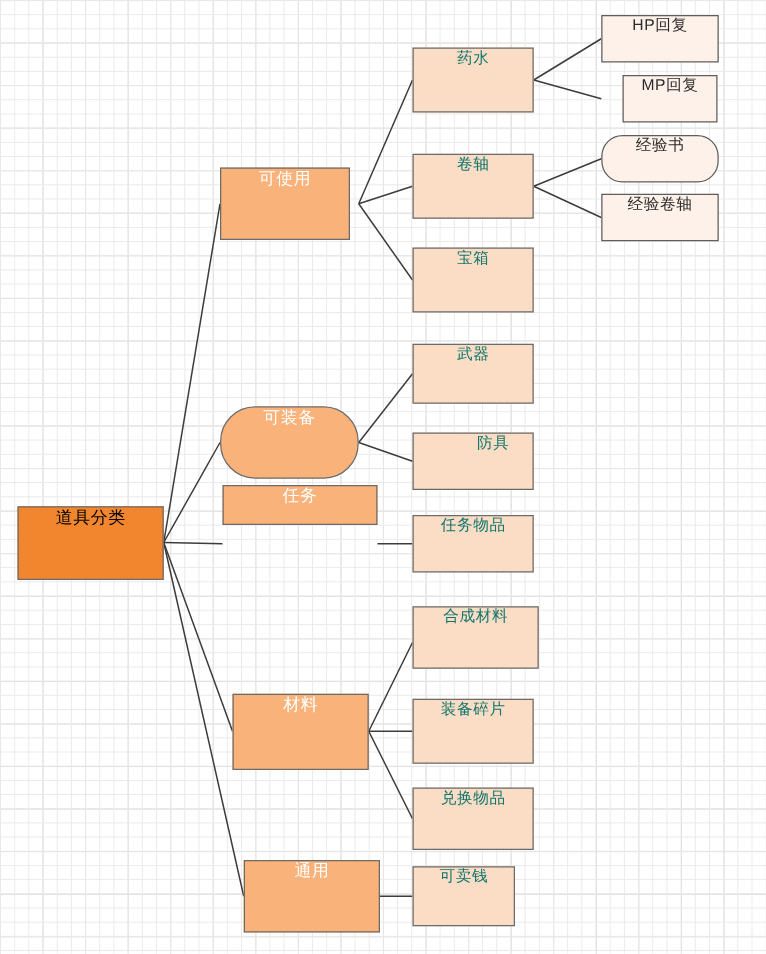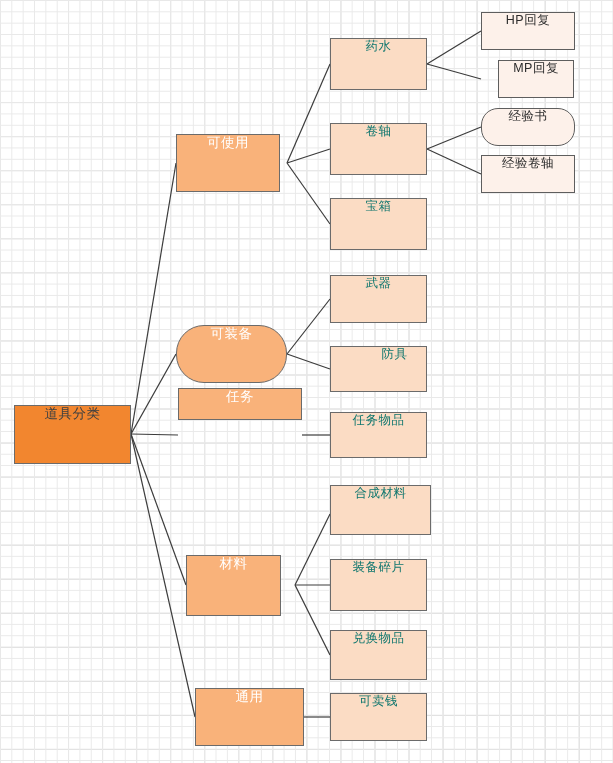--- a/index.html
+++ b/index.html
@@ -47,21 +47,21 @@
     letter-spacing: 0.5px;
     white-space: nowrap;
     user-select: none;
   }
   .node-label {
     display: block;
   }
   .lvl0 {
     background: #f2862f;
     border: 1.6px solid #6b6b6b;
-    color: #404040;
+    color: #000000;
     font-size: 13.5px;
     box-shadow: 0 0 0 0 transparent;
   }
   .lvl1 {
     background: #f9b27a;
     border: 1.6px solid #6b6b6b;
     color: #ffffff;
     font-size: 13.5px;
   }
   .lvl2 {
@@ -108,21 +108,21 @@
       </div>
       <div class="node lvl1" style="left: 176px; top: 134px; width: 104px; height: 58px;">
         <span class="node-label">可使用</span>
       </div>
       <div class="node lvl1" style="left: 176px; top: 325px; width: 111px; height: 58px; border-radius: 28px;">
         <span class="node-label">可装备</span>
       </div>
       <div class="node lvl1" style="left: 178px; top: 388px; width: 124px; height: 32px;">
         <span class="node-label">任务</span>
       </div>
-      <div class="node lvl1" style="left: 186px; top: 555px; width: 95px; height: 61px;">
+      <div class="node lvl1" style="left: 186px; top: 555px; width: 109px; height: 61px;">
         <span class="node-label">材料</span>
       </div>
       <div class="node lvl1" style="left: 195px; top: 688px; width: 109px; height: 58px;">
         <span class="node-label">通用</span>
       </div>
       <div class="node lvl2" style="left: 330px; top: 38px; width: 97px; height: 52px;">
         <span class="node-label">药水</span>
       </div>
       <div class="node lvl2" style="left: 330px; top: 123px; width: 97px; height: 52px;">
         <span class="node-label">卷轴</span>
@@ -141,21 +141,21 @@
       </div>
       <div class="node lvl2" style="left: 330px; top: 485px; width: 101px; height: 50px;">
         <span class="node-label">合成材料</span>
       </div>
       <div class="node lvl2" style="left: 330px; top: 559px; width: 97px; height: 52px;">
         <span class="node-label">装备碎片</span>
       </div>
       <div class="node lvl2" style="left: 330px; top: 630px; width: 97px; height: 50px;">
         <span class="node-label">兑换物品</span>
       </div>
-      <div class="node lvl2" style="left: 330px; top: 693px; width: 97px; height: 48px;">
+      <div class="node lvl2" style="left: 330px; top: 693px; width: 82px; height: 48px;">
         <span class="node-label">可卖钱</span>
       </div>
       <div class="node lvl3" style="left: 481px; top: 12px; width: 94px; height: 38px;">
         <span class="node-label">HP回复</span>
       </div>
       <div class="node lvl3" style="left: 498px; top: 60px; width: 76px; height: 38px;">
         <span class="node-label">MP回复</span>
       </div>
       <div class="node lvl3" style="left: 481px; top: 108px; width: 94px; height: 38px; border-radius: 17px;">
         <span class="node-label">经验书</span>

